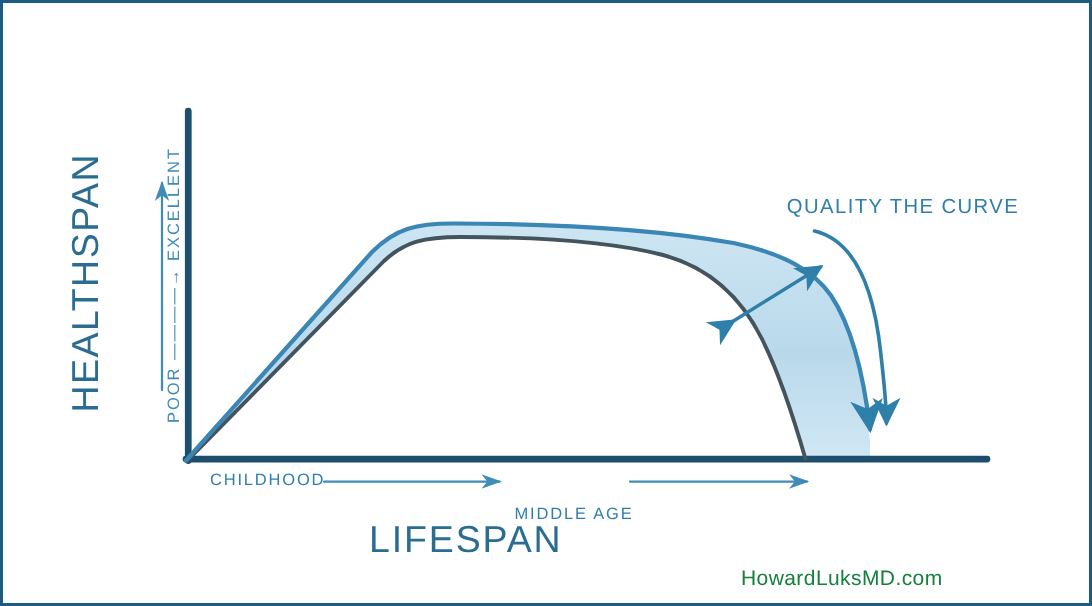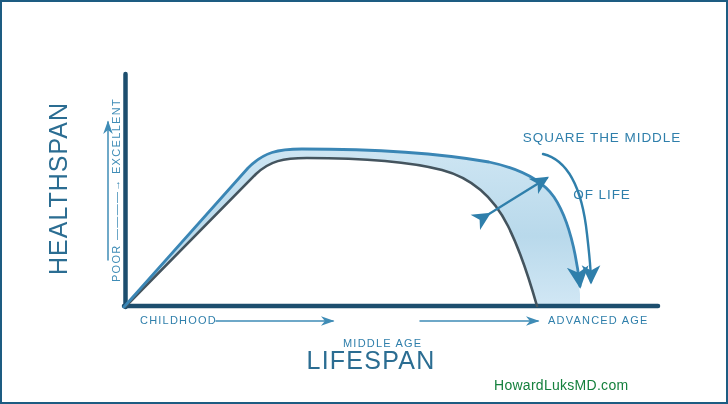--- a/index.html
+++ b/index.html
@@ -52,21 +52,21 @@
     transform: rotate(-90deg);
     transform-origin: center center;
     font-size: 11px;
     color: #3f8cb6;
     letter-spacing: 0.12em;
   }
   #lifespan-label {
     left: 244px;
     top: 344px;
     width: 250px;
-    text-align: center;
+    text-align: left;
     font-size: 25px;
     color: #2b6d92;
     letter-spacing: 0.05em;
   }
   #childhood-label {
     left: 138px;
     top: 312px;
     font-size: 11px;
     letter-spacing: 0.11em;
   }
@@ -175,22 +175,20 @@
   <div class="txt" id="healthspan-label">HEALTHSPAN</div>
 
   <div class="txt" id="yaxis-scale">POOR ————→ EXCELLENT</div>
 
   <div class="txt" id="lifespan-label">LIFESPAN</div>
 
   <div class="txt" id="childhood-label">CHILDHOOD</div>
 
   <div class="txt" id="middleage-label">MIDDLE AGE</div>
 
-  <div class="txt" id="advancedage-label">ADVANCED AGE</div>
 
   <div class="txt" id="annotation">
-    <div>SQUARE THE MIDDLE</div>
-    <div>OF LIFE</div>
+    <div>QUALITY THE CURVE</div>
   </div>
 
   <div class="txt" id="watermark">HowardLuksMD.com</div>
 
 </div>
 
 </body></html>

